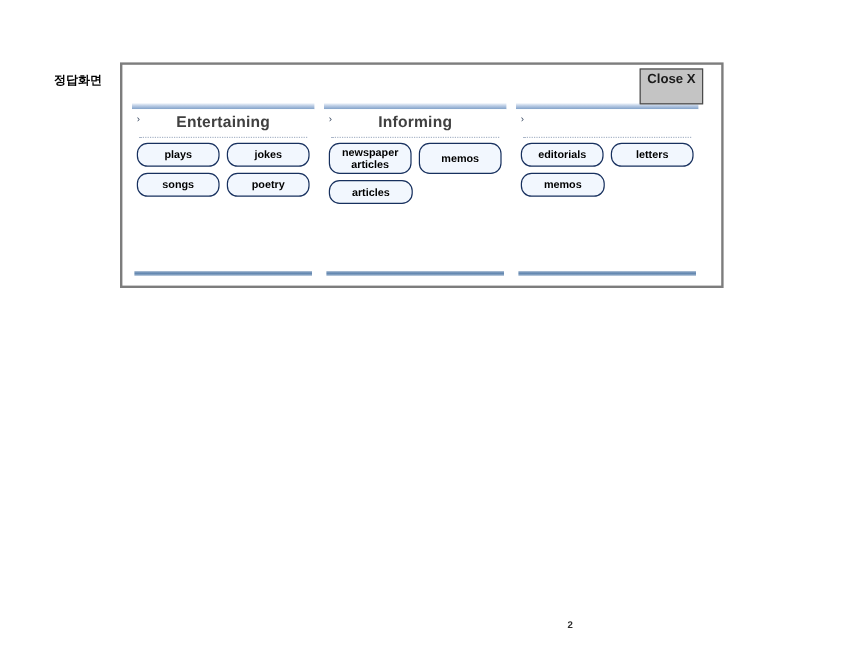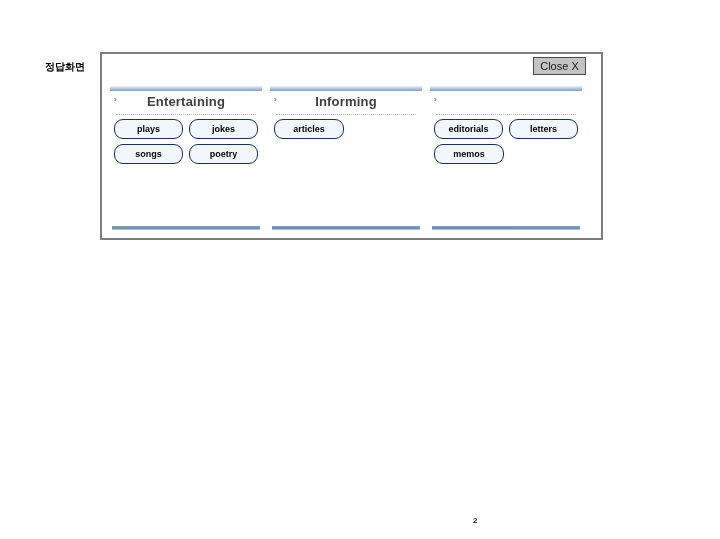--- a/index.html
+++ b/index.html
@@ -39,27 +39,27 @@
     border: 2px solid #7d7d7d;
     box-sizing: border-box;
   }
 
   
   .close-button {
     position: absolute;
     left: 533px;
     top: 57px;
     width: 53px;
-    height: 18px;
+    height: 30px;
     background: #c4c4c4;
     border: 1px solid #4a4a4a;
     box-sizing: border-box;
     color: #1b1b1b;
     font-size: 11px;
-    font-weight: normal;
+    font-weight: bold;
     line-height: 16px;
     text-align: center;
     cursor: pointer;
     z-index: 20;
   }
 
   
   .panels-row {
     position: absolute;
     left: 110px;
@@ -224,20 +224,24 @@
   <div class="panel panel-1">
     <div class="panel-topbar"></div>
     <div class="panel-body">
       <div class="panel-header">
         <span class="panel-arrow">›</span>
         <div class="panel-title">Informing</div>
       </div>
       <div class="panel-divider"></div>
       <div class="item-grid">
         <div class="item-row">
+          <div class="item-chip two-line">newspaper articles</div>
+          <div class="item-chip">memos</div>
+        </div>
+        <div class="item-row">
           <div class="item-chip">articles</div>
           <div class="item-chip empty"></div>
         </div>
       </div>
     </div>
     <div class="panel-bottombar"></div>
   </div>
 
   <div class="panel panel-2">
     <div class="panel-topbar"></div>

